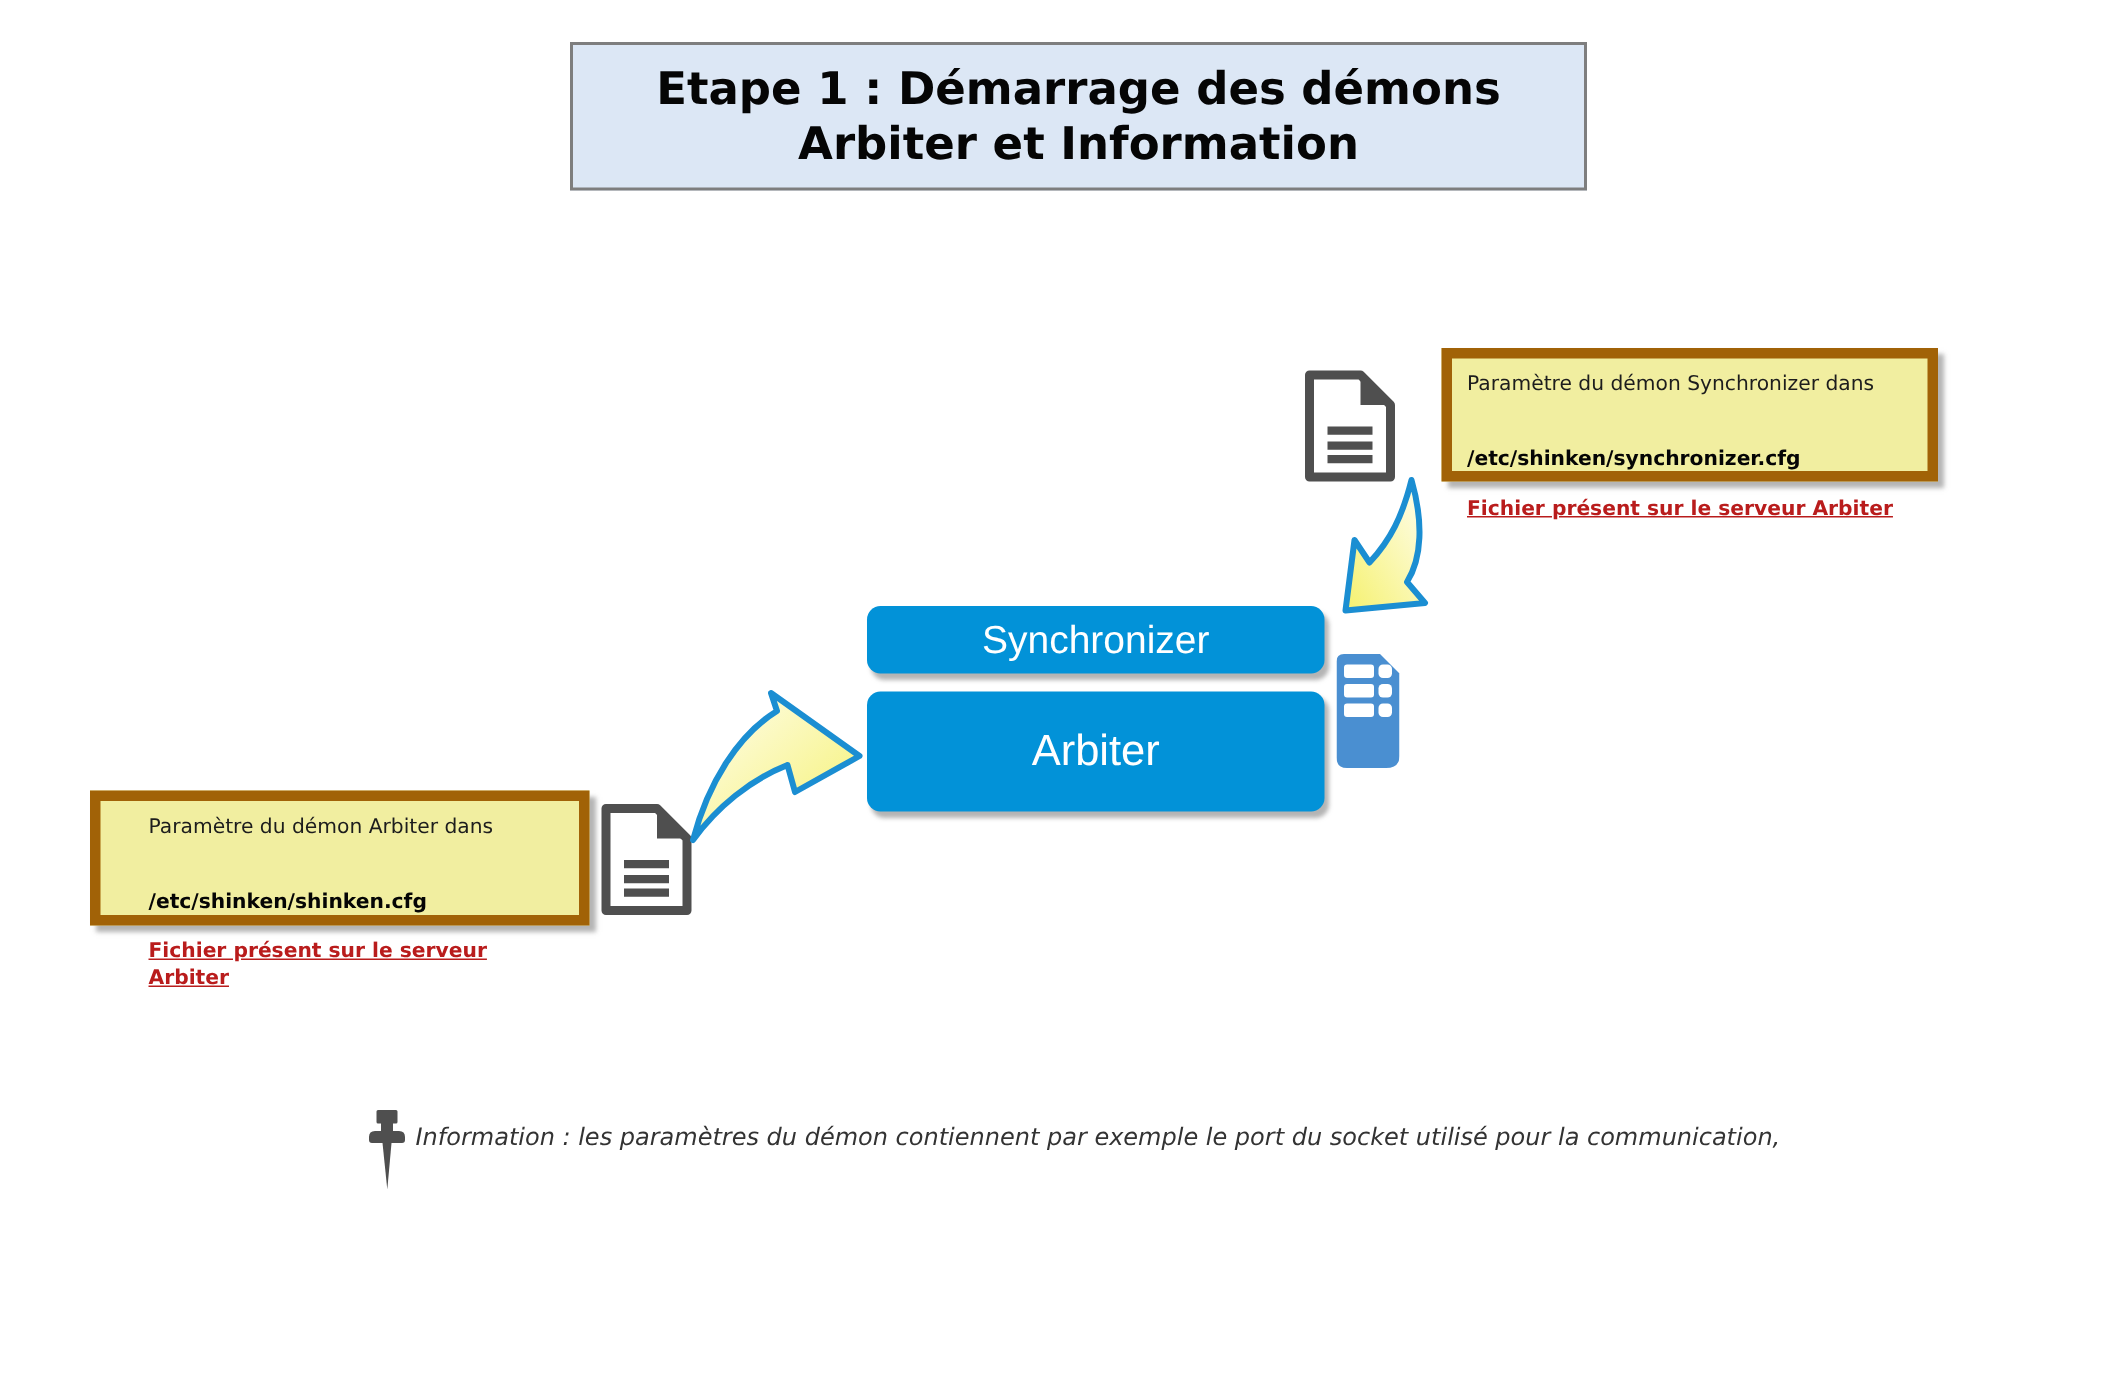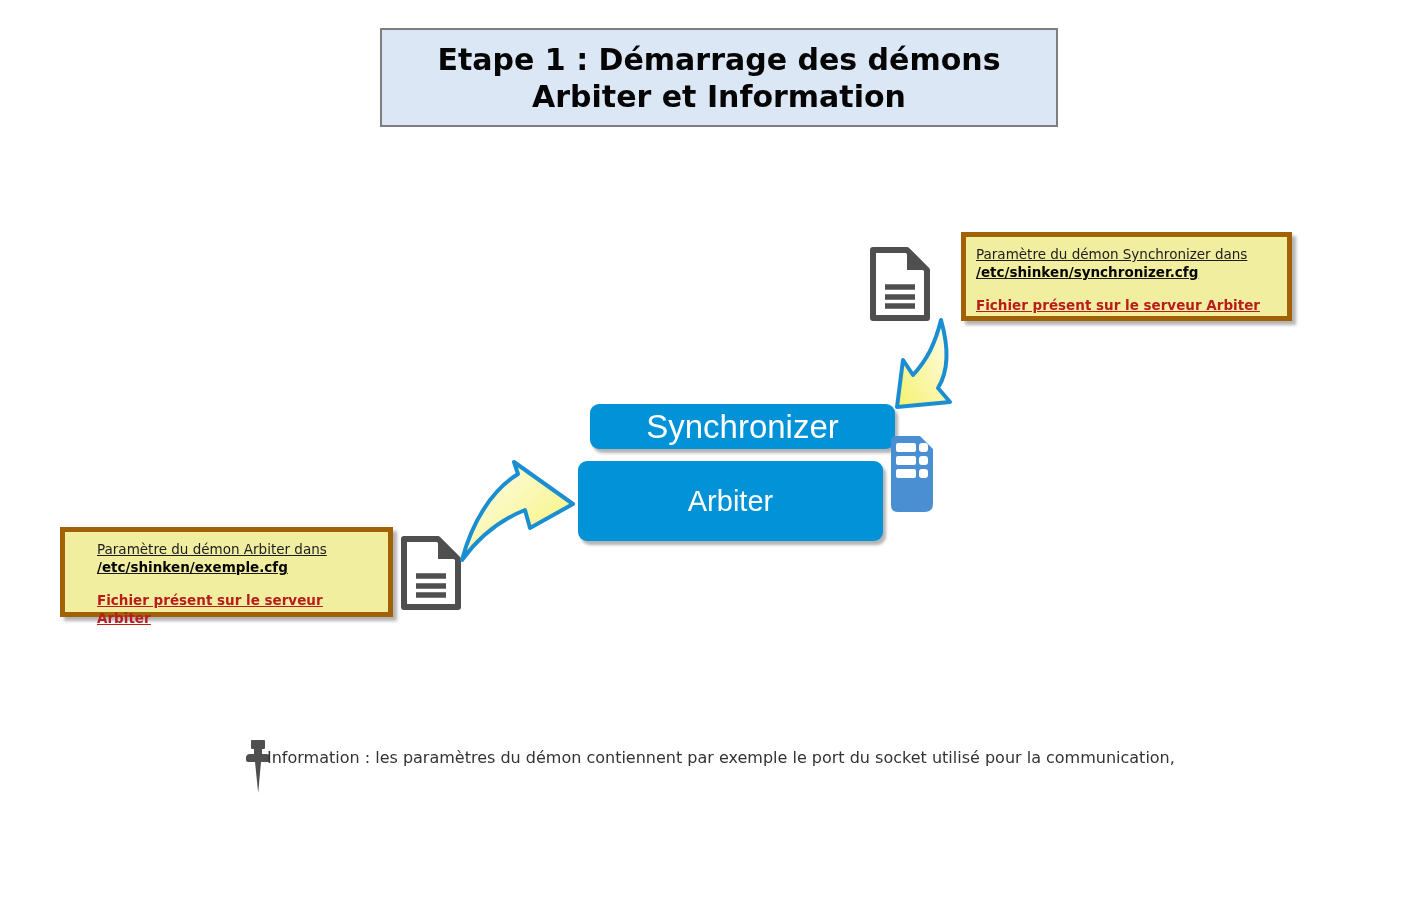--- a/index.html
+++ b/index.html
@@ -11,44 +11,44 @@
              background:#dce7f5;border:2px solid #7e7e7e;
              display:flex;flex-direction:column;justify-content:center;align-items:center;
              font-family:"DejaVu Sans",sans-serif;font-weight:bold;font-size:30px;
              line-height:37px;color:#050505;letter-spacing:0px;}
 
   
   .daemon-box{position:absolute;left:578px;width:305px;background:#0292d8;border-radius:9px;
               display:flex;align-items:center;justify-content:center;color:#ffffff;
               font-family:"Liberation Sans",sans-serif;
               box-shadow:3px 4px 3px rgba(130,130,130,0.6);}
-  .daemon-sync{top:404px;height:45px;font-size:33px;margin-left:12px;}
+  .daemon-sync{top:404px;height:45px;font-size:26px;}
   .daemon-arb{top:461px;height:80px;font-size:29px;}
 
   
-  .note{position:absolute;background:#f1eea0;border:5px solid #a16207;
+  .note{position:absolute;background:#f1eea0;border:7px solid #a16207;
         box-shadow:4px 4px 3px rgba(120,120,120,0.55);
-        font-size:13.5px;line-height:18px;color:#1d1d1d;padding:8px 10px;box-sizing:border-box;text-decoration:underline;}
+        font-size:13.5px;line-height:18px;color:#1d1d1d;padding:8px 10px;box-sizing:border-box;}
   .note-sync{left:961px;top:232px;width:331px;height:89px;}
   .note-arb{left:60px;top:527px;width:333px;height:90px;padding-left:32px;}
-  .note .path{font-weight:bold;color:#050505;}
+  .note .path{font-weight:bold;color:#050505;margin-top:32px;}
   .note .link{margin-top:15px;font-weight:bold;color:#b91c1c;text-decoration:underline;cursor:pointer;}
 
   
   .svgabs{position:absolute;}
   .doc-sync{left:869px;top:246px;width:62px;height:76px;}
   .doc-arb{left:400px;top:535px;width:62px;height:76px;}
   .server{left:891px;top:436px;width:42px;height:76px;}
   .arrow-right{left:448px;top:460px;width:130px;height:110px;}
   .arrow-down{left:880px;top:308px;width:78px;height:110px;}
   .pushpin{left:245px;top:740px;width:26px;height:54px;}
 
   
-  .info{position:absolute;left:267px;top:747px;width:940px;
-        font-size:16px;line-height:22px;color:#333333;}
+  .info{position:absolute;left:277px;top:747px;width:940px;
+        font-style:italic;font-size:16px;line-height:22px;color:#333333;}
 </style>
 </head>
 <body>
 
 <div class="canvas">
 
   <div class="title-box">
     <div>Etape 1 : Démarrage des démons</div>
     <div>Arbiter et Information</div>
   </div>
@@ -103,21 +103,21 @@
   </svg>
 
   <div class="note note-sync">
     <div>Paramètre du démon Synchronizer dans</div>
     <div class="path">/etc/shinken/synchronizer.cfg</div>
     <div class="link">Fichier présent sur le serveur Arbiter</div>
   </div>
 
   <div class="note note-arb">
     <div>Paramètre du démon Arbiter dans</div>
-    <div class="path">/etc/shinken/exemple.cfg</div>
+    <div class="path">/etc/shinken/shinken.cfg</div>
     <div class="link">Fichier présent sur le serveur Arbiter</div>
   </div>
 
   <svg class="svgabs pushpin" viewBox="0 0 26 54">
     <path fill="#4f4f4f" d="M7 0 H19 Q20 0 20 1 V8 Q20 9 19 9 H17 V14 H21 Q25 14 25 18 V20 Q25 22 23 22 H3 Q1 22 1 20 V18 Q1 14 5 14 H9 V9 H7 Q6 9 6 8 V1 Q6 0 7 0 Z"></path>
     <path fill="#4f4f4f" d="M10 22 L16 22 L13.2 53 Z"></path>
   </svg>
   <div class="info">
     <div>Information : les paramètres du démon contiennent par exemple le port du socket utilisé pour la communication,</div>
   </div>

